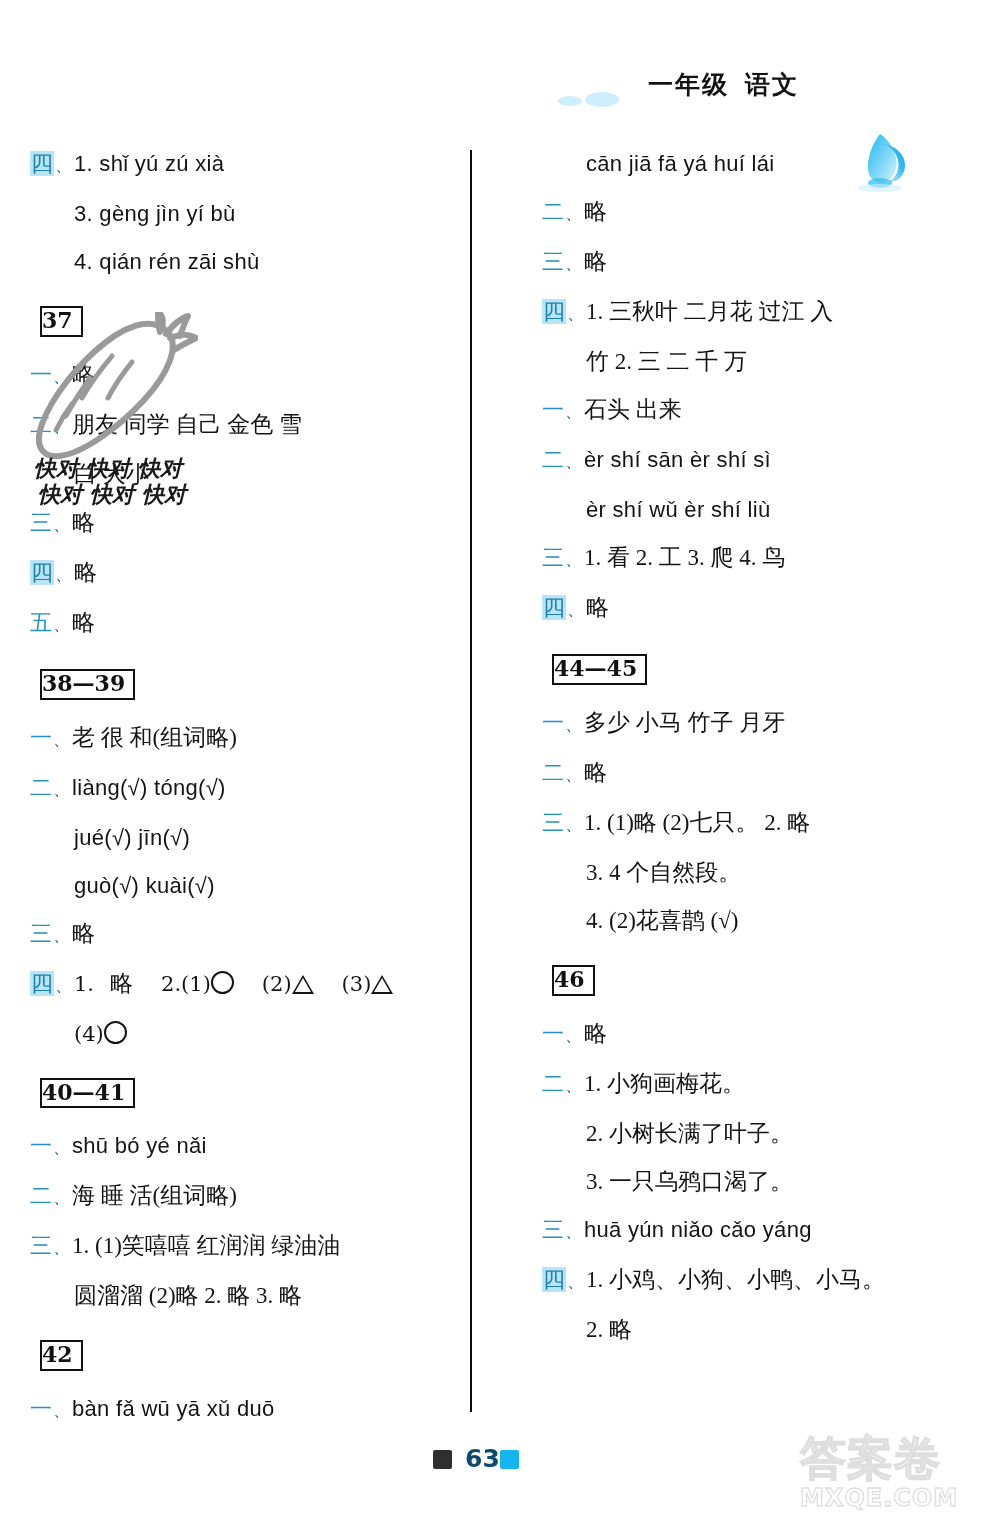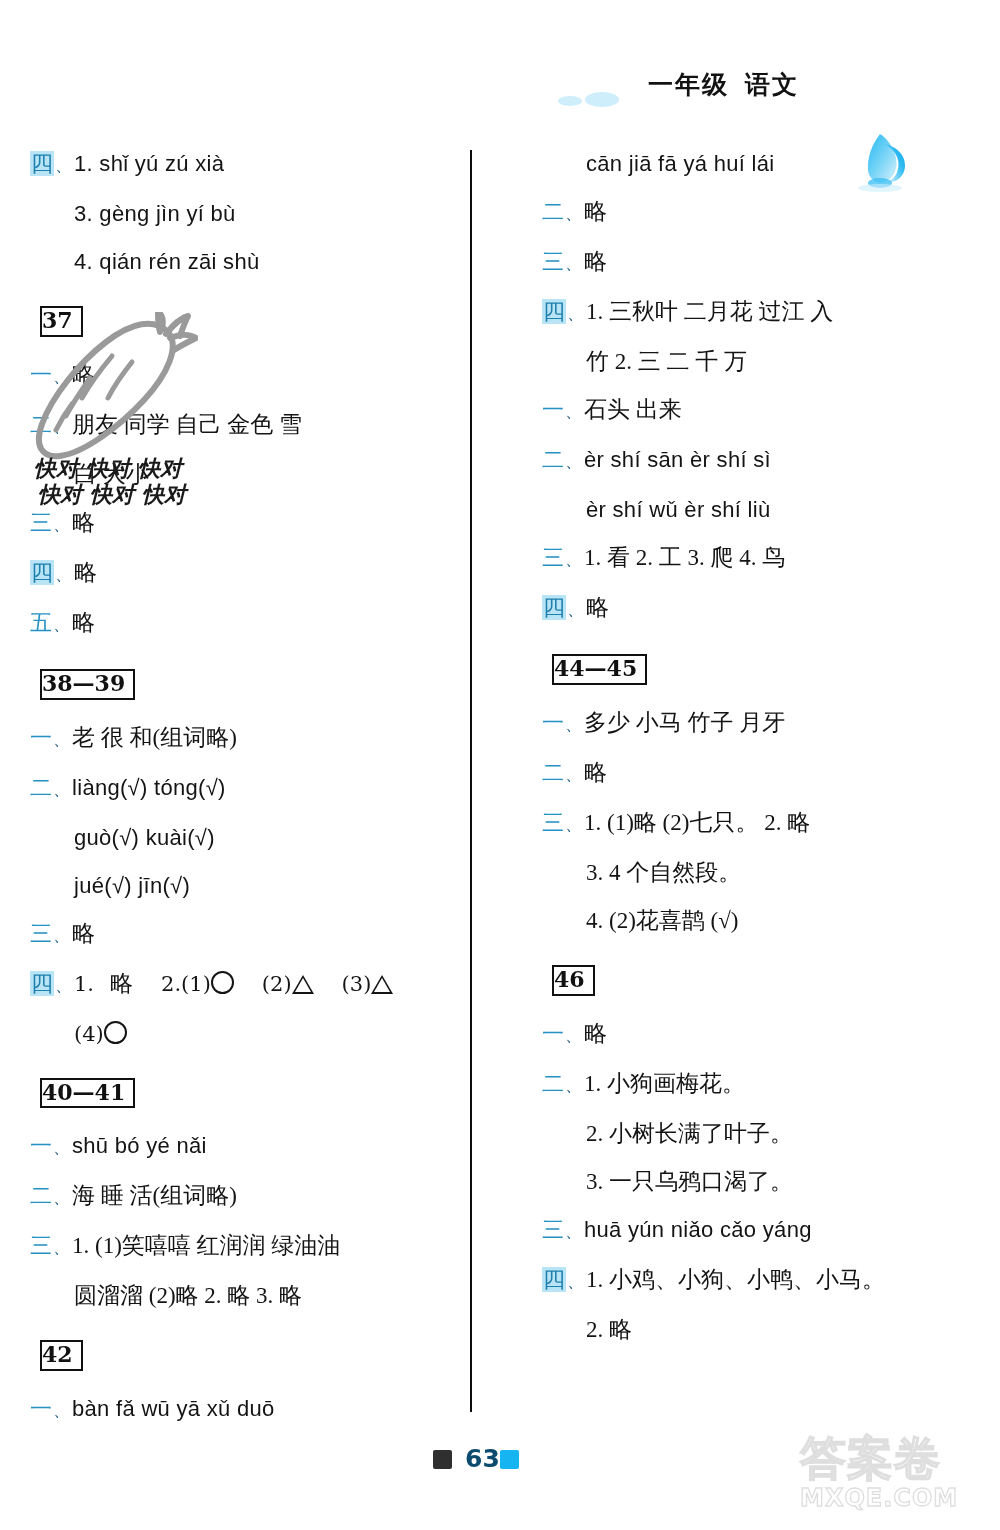--- a/index.html
+++ b/index.html
@@ -337,24 +337,24 @@
     <span class="sec-box">38—39</span>
   </div>
   <div>
     <span class="ln">
       <span class="mk">一</span><span class="dun">、</span><span class="hz">老   很   和(组词略)</span>
     </span>
     <span class="ln">
       <span class="mk">二</span><span class="dun">、</span><span class="py">liàng(√)   tóng(√)</span>
     </span>
     <span class="ln indent">
+      <span class="py">jué(√)   jīn(√)</span>
+    </span>
+    <span class="ln indent">
       <span class="py">guò(√)   kuài(√)</span>
-    </span>
-    <span class="ln indent">
-      <span class="py">jué(√)   jīn(√)</span>
     </span>
     <span class="ln">
       <span class="mk">三</span><span class="dun">、</span><span class="hz">略</span>
     </span>
     <span class="ln">
       <span class="mk boxed">四</span><span class="dun">、</span><span class="num">1.</span><span class="gap"></span><span class="hz">略</span><span class="gap2"></span><span class="num">2.</span><span class="num">(1)</span><span class="circ"></span><span class="gap2"></span><span class="num">(2)</span><span class="tri"></span><span class="gap2"></span><span class="num">(3)</span><span class="tri"></span>
     </span>
     <span class="ln indent">
       <span class="num">(4)</span><span class="circ"></span>
     </span>

